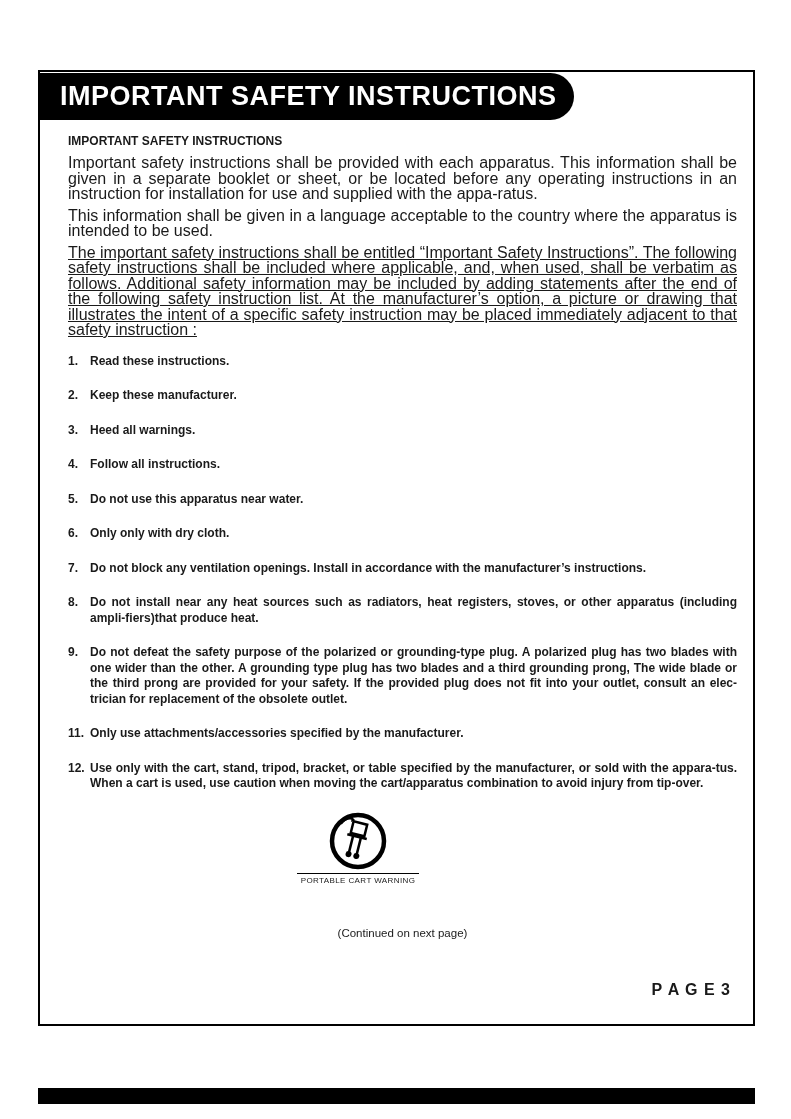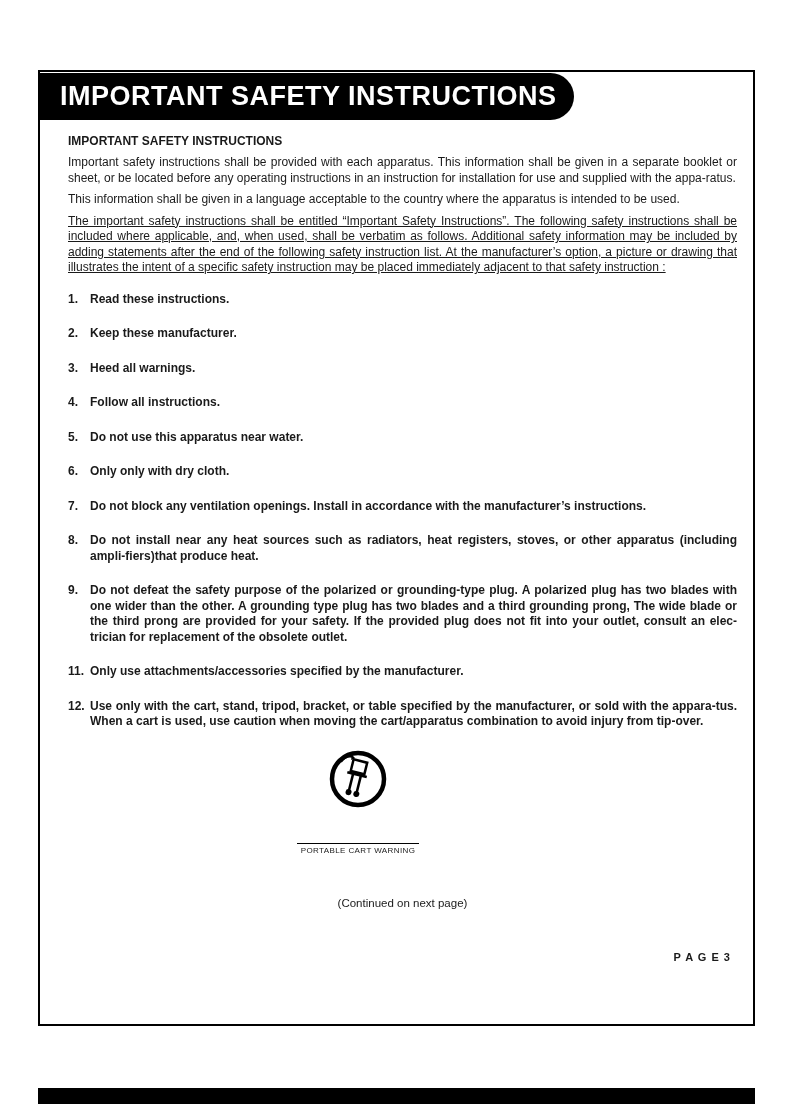--- a/index.html
+++ b/index.html
@@ -50,21 +50,21 @@
     top: 62px;
     left: 28px;
     width: 669px;
   }
   .heading {
     font-size: 12px;
     font-weight: bold;
     margin-bottom: 7px;
   }
   .para {
-    font-size: 12px;
+    font-size: 16px;
     line-height: 15.5px;
     margin: 0 0 6px 0;
     text-align: justify;
   }
   .para:last-of-type { margin-bottom: 0; text-decoration: underline; }
   .instructions {
     margin-top: 16px;
   }
   .item {
     display: flex;
@@ -81,21 +81,20 @@
     flex: 1;
     text-align: justify;
   }
   .cart-block {
     margin-top: 2px;
     margin-left: 230px;
     width: 120px;
     display: flex;
     flex-direction: column;
     align-items: center;
-    gap: 32px;
   }
   .cart-icon {
     width: 60px;
     height: 60px;
   }
   .cart-label {
     margin-top: 2px;
     border-top: 1.5px solid #000;
     padding: 2px 4px 0 4px;
     font-size: 8px;
@@ -103,21 +102,21 @@
     white-space: nowrap;
   }
   .continued {
     margin-top: 42px;
     text-align: center;
     font-size: 11.5px;
   }
   .page-number {
     margin-top: 42px;
     text-align: right;
-    font-size: 11px;
+    font-size: 16px;
     font-weight: bold;
     letter-spacing: 1px;
     padding-right: 6px;
   }
   .bottom-bar {
     position: absolute;
     left: 38px;
     top: 1088px;
     width: 717px;
     height: 16px;

